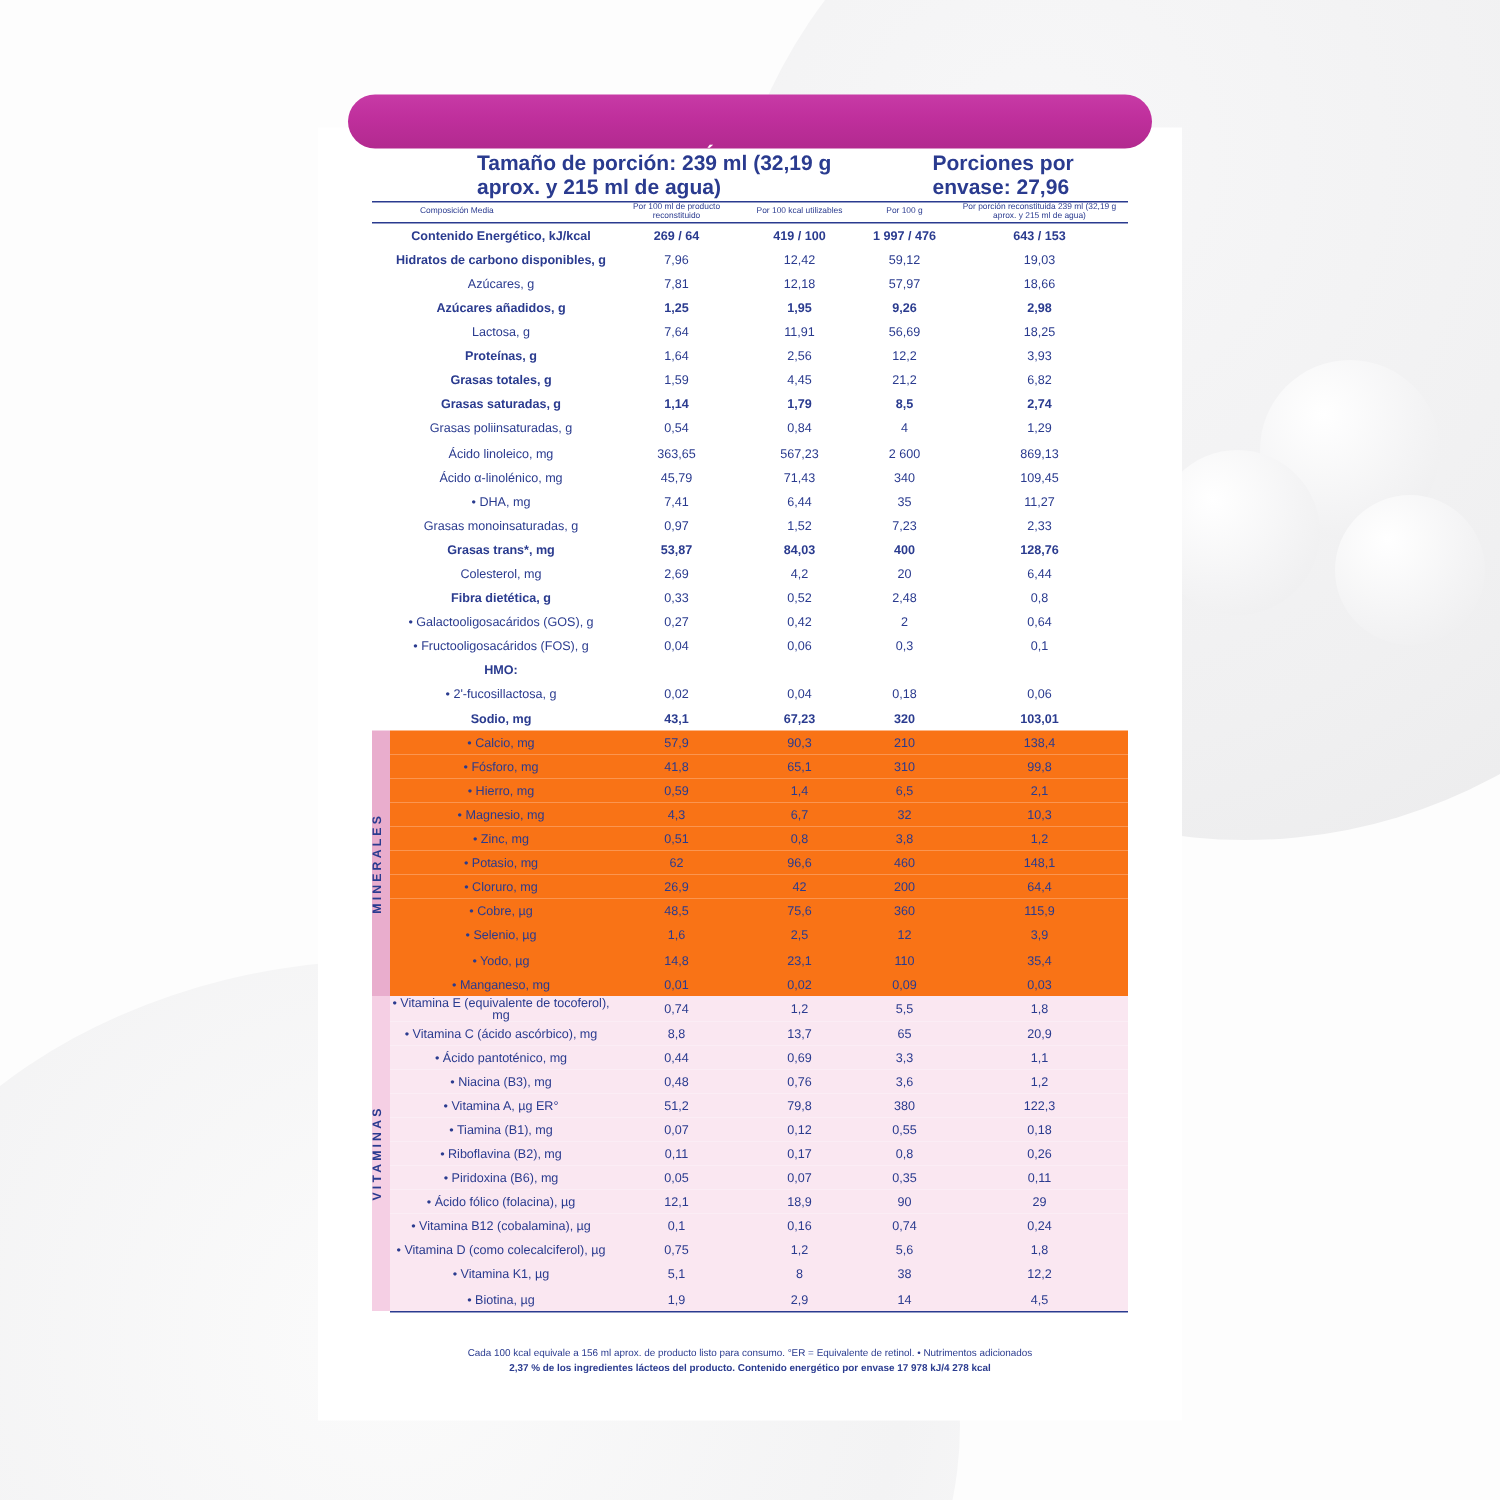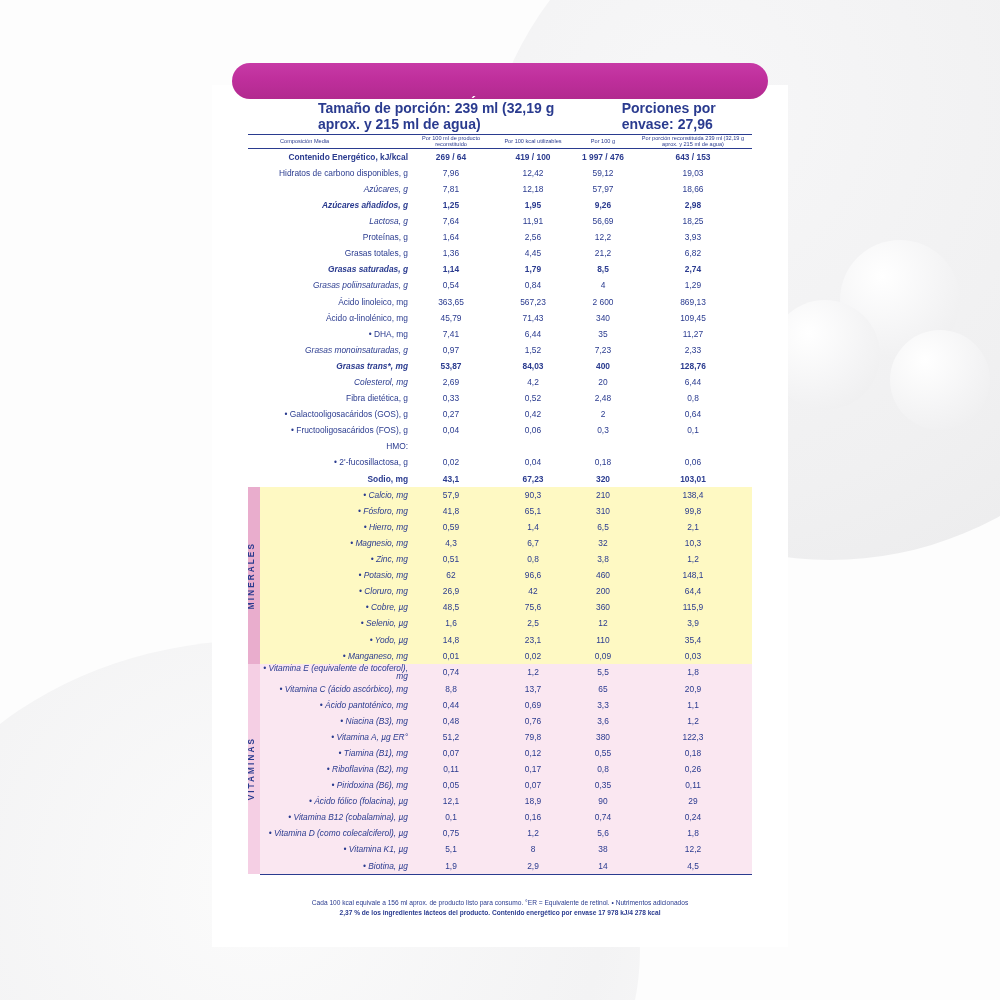--- a/index.html
+++ b/index.html
@@ -134,32 +134,32 @@
     border-top: 1.3px solid #2a3b8f;
     border-bottom: 1.3px solid #2a3b8f;
   }
 
   tbody td {
     font-size: 8.4px;
     line-height: 1.0;
     height: 16.1px;
     color: #2a3b8f;
   }
-  td.name { text-align: right; }
+  td.name { text-align: center; }
   td.val  { text-align: center; }
 
   
-  .ind0 { padding-left: 20px; }
-  .ind1 { padding-left: 34px; font-style: italic; }
+  .ind0 { padding-left: 20px; font-weight: bold; }
+  .ind1 { padding-left: 34px; }
   .ind2 { padding-left: 42px; }
   .ind3 { padding-left: 48px; margin-left: 23px; }
 
   .bold { font-weight: bold; }
 
-  tr.minerals td:not(.strip) { background: #fef9c3; }
+  tr.minerals td:not(.strip) { background: #f97316; }
   tr.vitamins td:not(.strip) { background: #fae7f1; }
 
   td.strip { padding: 0; width: 12px; }
   td.strip.min { background: #e9adcd; }
   td.strip.vit { background: #f5cfe4; }
 
   .strip-label {
     writing-mode: vertical-rl;
     transform: rotate(180deg);
     font-size: 8.2px;
@@ -274,21 +274,21 @@
           <td class="strip"></td>
           <td class="name ind0">Proteínas, g</td>
           <td class="val">1,64</td>
           <td class="val">2,56</td>
           <td class="val">12,2</td>
           <td class="val">3,93</td>
         </tr>
         <tr>
           <td class="strip"></td>
           <td class="name ind0">Grasas totales, g</td>
-          <td class="val">1,36</td>
+          <td class="val">1,59</td>
           <td class="val">4,45</td>
           <td class="val">21,2</td>
           <td class="val">6,82</td>
         </tr>
         <tr>
           <td class="strip"></td>
           <td class="name ind1 bold">Grasas saturadas, g</td>
           <td class="val bold">1,14</td>
           <td class="val bold">1,79</td>
           <td class="val bold">8,5</td>

